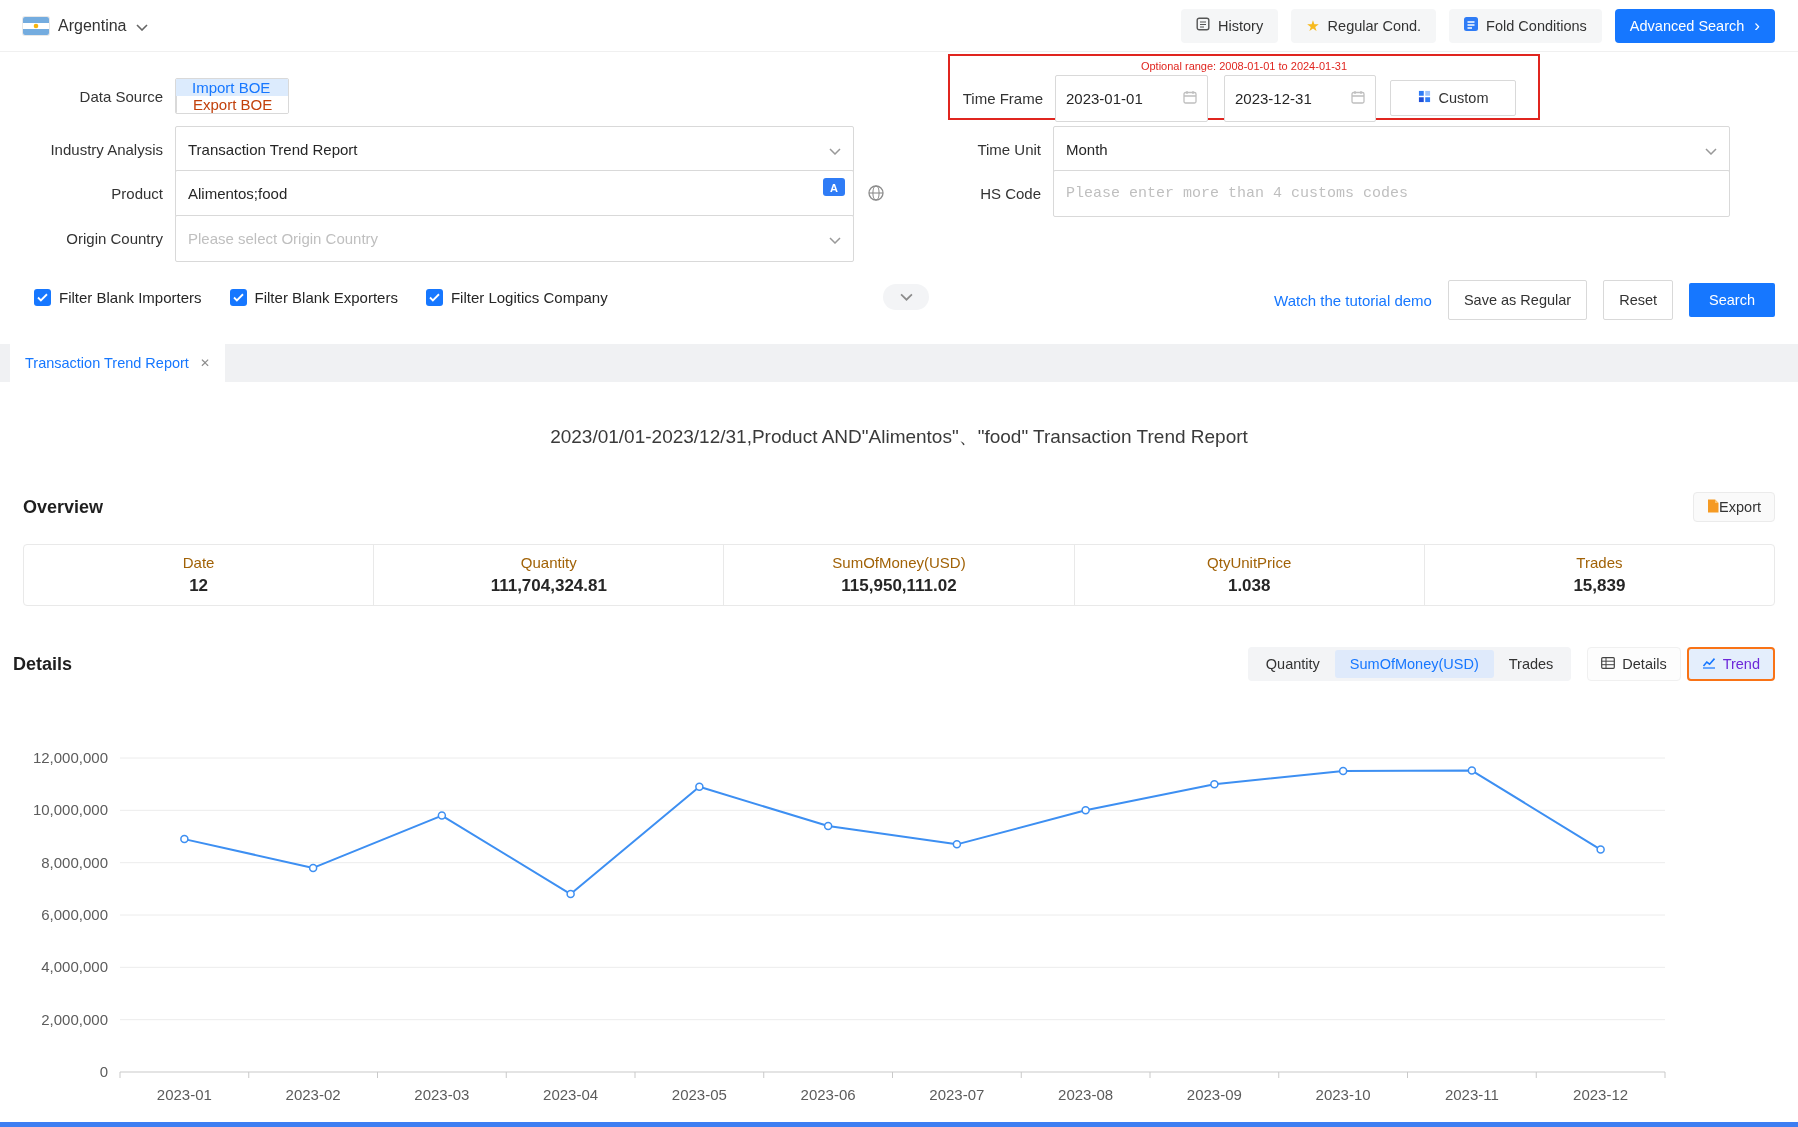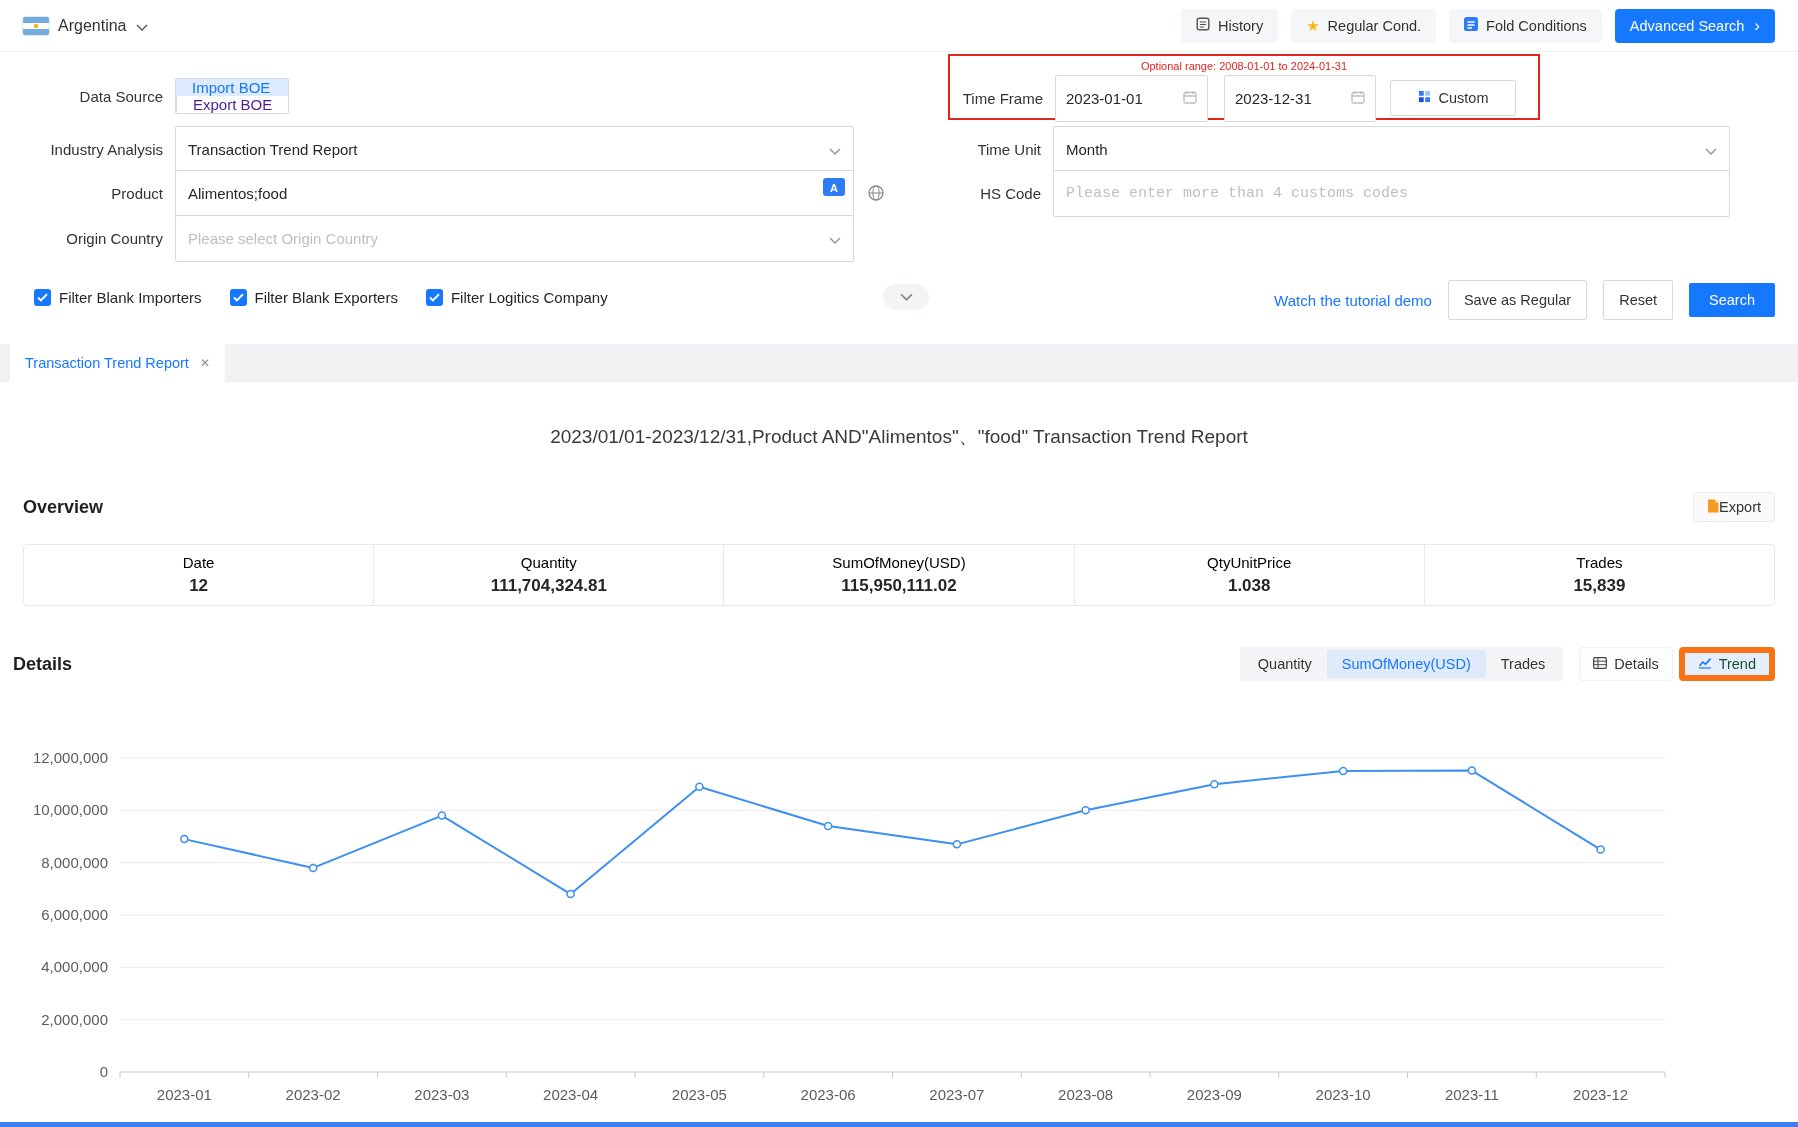--- a/index.html
+++ b/index.html
@@ -22,21 +22,21 @@
   .frow { position:absolute; display:flex; align-items:center; height:36px; }
   .flabel { flex:none; text-align:right; padding-right:12px; font-size:15px; color:#333; }
   .lab-l { width:175px; }
   .lab-r { width:173px; }
   .ctl { border:1px solid #d9d9d9; border-radius:2px; height:47px; background:#fff; font-size:15px; color:#262626; }
   .select { display:flex; align-items:center; justify-content:space-between; padding:0 12px; cursor:pointer; }
   .placeholder { color:#bfbfbf; }
   input.ctl { padding:0 12px; outline:none; width:100%; }
   input.ctl::placeholder { color:#bfbfbf; }
   .seg-group { display:inline-flex; border:1px solid #d9d9d9; border-radius:2px; overflow:hidden; height:36px;flex-direction:column; }
-  .seg { display:flex; align-items:center; padding:0 16px; font-size:15px; color:#4c1d95; background:#fff; cursor:pointer; }
+  .seg { display:flex; align-items:center; padding:0 16px; font-size:15px; color:#c2410c; background:#fff; cursor:pointer; }
   .seg.active { background:#dcebfd; color:#1677ff; }
   .seg + .seg { border-left:1px solid #d9d9d9; }
 
   .red-box { position:absolute; left:948px; top:2px; width:592px; height:66px; border:2px solid #e0251f; }
   .red-note { position:absolute; top:4px; left:0; width:100%; text-align:center; font-size:11px; color:#e0251f; }
   .tf-row { position:absolute; top:24px; left:8px; display:flex; align-items:center; height:36px; }
   .datebox { width:153px; display:flex; align-items:center; justify-content:space-between; padding:0 10px; cursor:pointer; }
 
   .prod-wrap { position:relative; width:679px; display:flex; align-items:center; }
   .in-icon { position:absolute; right:9px; top:8px; cursor:pointer; display:inline-flex; }
@@ -61,32 +61,32 @@
 
   
   .content { background:#fff; }
   .report-title { margin-top:42px; text-align:center; font-size:19px; font-weight:500; color:#3a3a3a; }
   .overview-row { margin-top:42px; padding:0 23px; display:flex; align-items:center; justify-content:space-between; }
   .h2 { font-size:18px; font-weight:bold; color:#1f1f1f; }
   .export-btn { height:30px; background:#fafafa; border:1px solid #ebebeb; border-radius:4px; display:inline-flex; align-items:center; padding:0 13px; font-size:14.5px; color:#333; cursor:pointer; }
   .stats-card { margin:22px 23px 0; height:62px; border:1px solid #e9e9e9; border-radius:4px; display:flex; }
   .stat { flex:1; text-align:center; padding-top:9px; }
   .stat + .stat { border-left:1px solid #e9e9e9; }
-  .stat-label { font-size:15px; color:#000000; }
+  .stat-label { font-size:15px; color:#a16207; }
   .stat-value { margin-top:5px; font-size:17px; font-weight:bold; color:#262626; }
 
   .details-row { margin-top:40px; padding:0 23px 0 13px; display:flex; align-items:center; height:36px; }
   .details-controls { margin-left:auto; display:flex; align-items:center; gap:16px; }
   .metric-group { display:inline-flex; background:#f3f4f6; border-radius:4px; padding:3px; }
   .metric { padding:6px 15px; font-size:14.5px; color:#333; border-radius:3px; cursor:pointer; }
   .metric.active { background:#dfeafb; color:#1677ff; }
   .view-group { display:inline-flex; gap:6px; }
   .view-btn { height:34px; display:inline-flex; align-items:center; gap:7px; padding:0 13px; border-radius:4px; font-size:14.5px; cursor:pointer; }
   .view-btn.plain { background:#fdfdfd; color:#333; border:1px solid #f0f0f0; }
-  .view-btn.active { background:#e4eefc; color:#14532d; border:6px solid #f97316; }
+  .view-btn.active { background:#e4eefc; color:#6d28d9; border:2px solid #f97316; }
 
   .chart-wrap { margin-top:30px; padding-left:10px; }
 
   .bottom-scrollbar { position:absolute; left:0; bottom:0; width:100%; height:5px; background:#3d7ef2; }
 </style>
 </head>
 <body>
 
 <div class="page">
 

